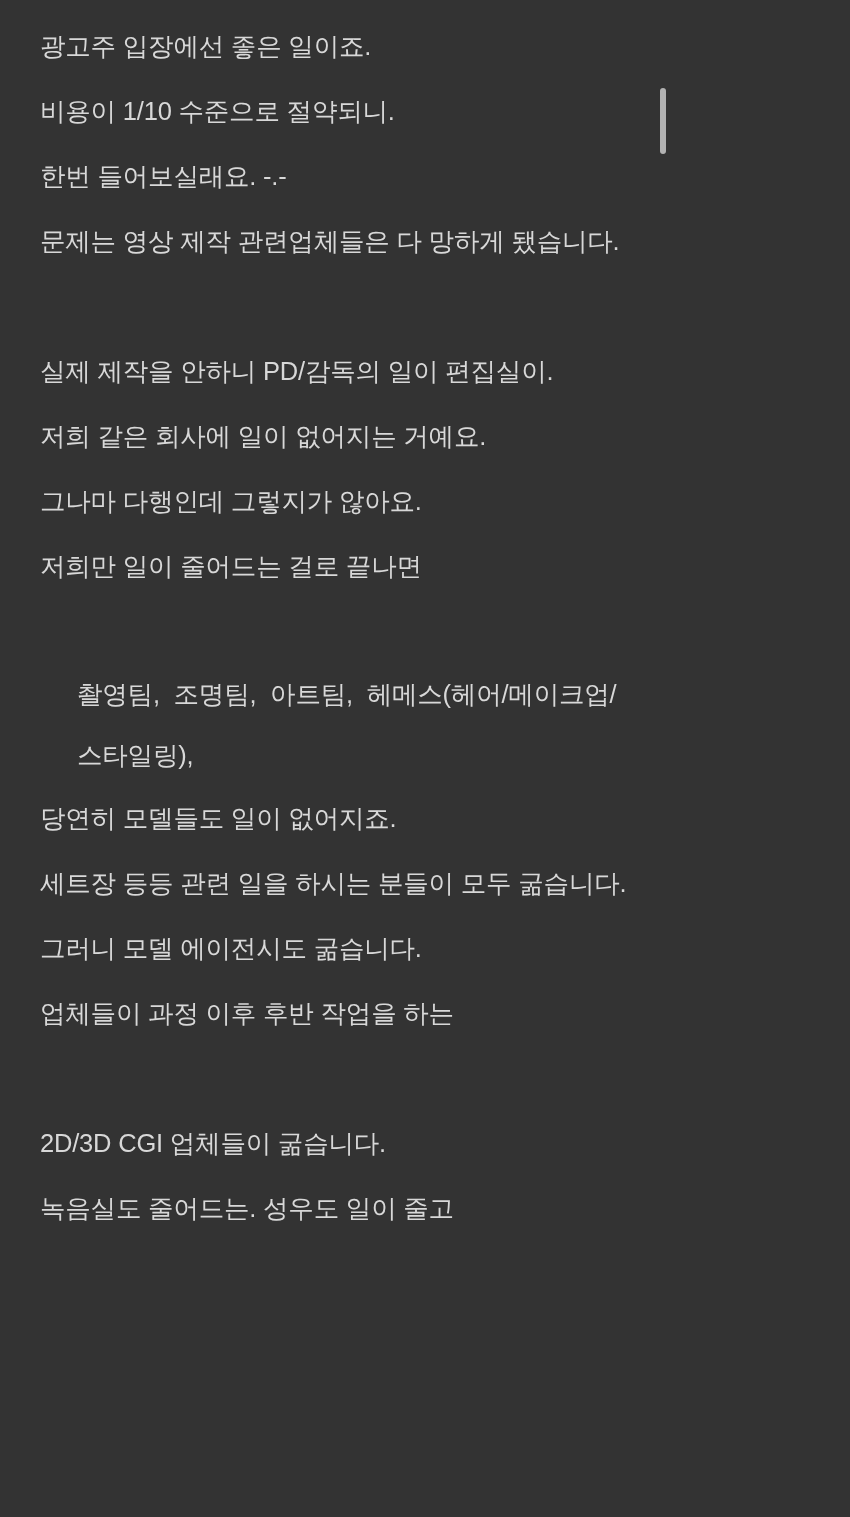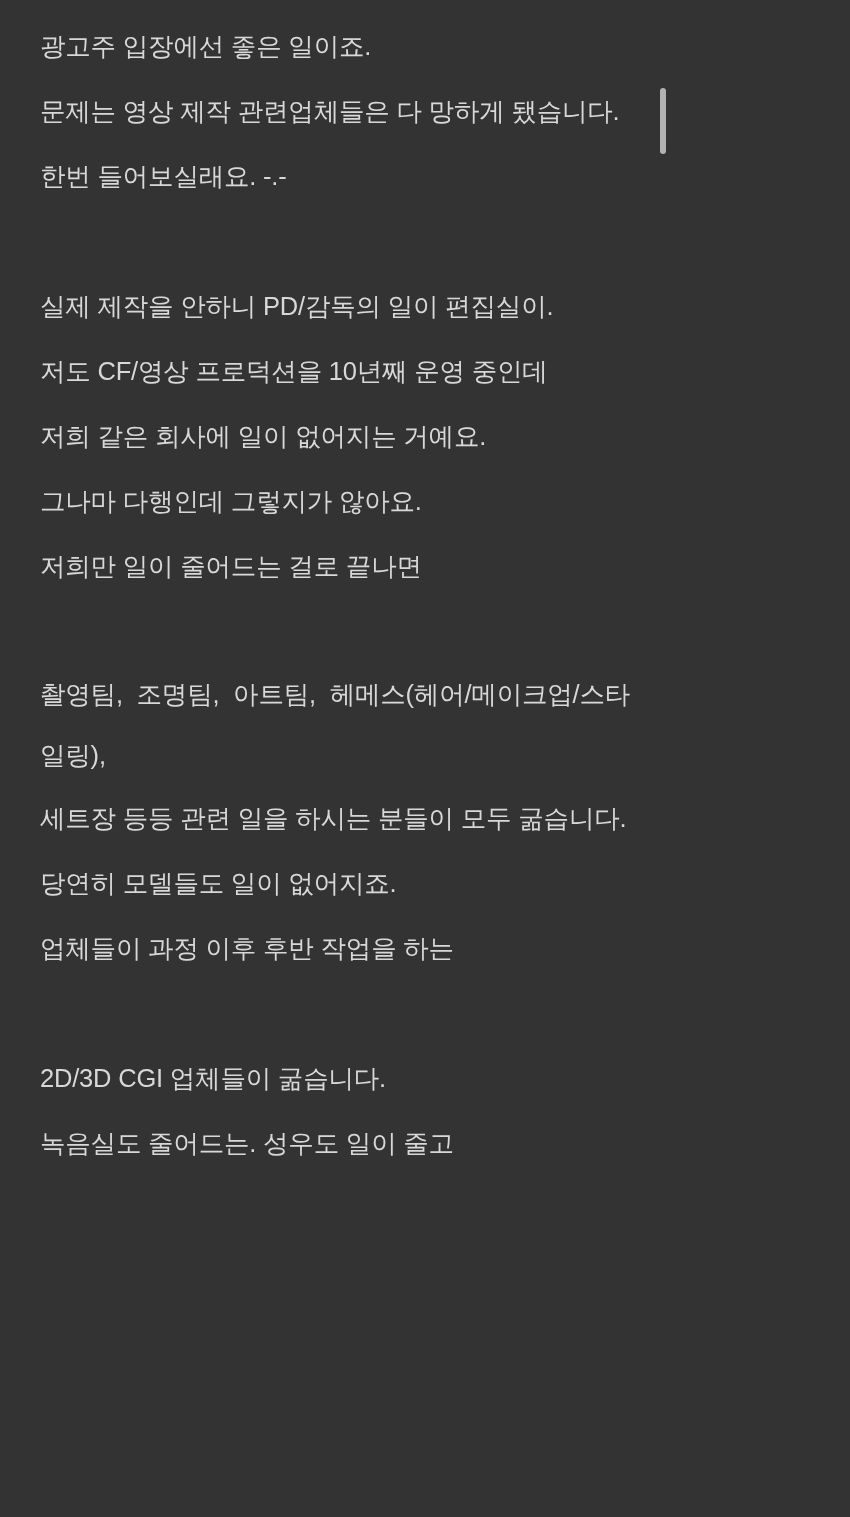--- a/index.html
+++ b/index.html
@@ -33,20 +33,21 @@
     letter-spacing: -0.2px;
     white-space: pre-wrap;
     word-break: break-word;
   }
   .line.blank {
     line-height: 65px;
     height: 65px;
   }
   .line.wrapped {
     line-height: 61px;
+    margin-left: 37px;
   }
   
   #scrollbar-track {
     position: absolute;
     top: 0;
     right: 3px;
     width: 6px;
     height: 1517px;
     background: transparent;
   }
@@ -61,40 +62,41 @@
     opacity: 0.85;
   }
 </style>
 </head>
 <body>
 
 <div id="page">
 
   <div class="para">
     <div class="line">광고주 입장에선 좋은 일이죠.</div>
+    <div class="line">비용이 1/10 수준으로 절약되니.</div>
+    <div class="line">한번 들어보실래요. -.-</div>
     <div class="line">문제는 영상 제작 관련업체들은 다 망하게 됐습니다.</div>
-    <div class="line">한번 들어보실래요. -.-</div>
   </div>
 
   <div class="line blank"></div>
 
   <div class="para">
     <div class="line">실제 제작을 안하니 PD/감독의 일이 편집실이.</div>
-    <div class="line">저도 CF/영상 프로덕션을 10년째 운영 중인데</div>
     <div class="line">저희 같은 회사에 일이 없어지는 거예요.</div>
     <div class="line">그나마 다행인데 그렇지가 않아요.</div>
     <div class="line">저희만 일이 줄어드는 걸로 끝나면</div>
   </div>
 
   <div class="line blank"></div>
 
   <div class="para">
     <div class="line wrapped">촬영팀,  조명팀,  아트팀,  헤메스(헤어/메이크업/스타일링),</div>
+    <div class="line">당연히 모델들도 일이 없어지죠.</div>
     <div class="line">세트장 등등 관련 일을 하시는 분들이 모두 굶습니다.</div>
-    <div class="line">당연히 모델들도 일이 없어지죠.</div>
+    <div class="line">그러니 모델 에이전시도 굶습니다.</div>
     <div class="line">업체들이 과정 이후 후반 작업을 하는</div>
   </div>
 
   <div class="line blank"></div>
 
   <div class="para">
     <div class="line">2D/3D CGI 업체들이 굶습니다.</div>
     <div class="line">녹음실도 줄어드는. 성우도 일이 줄고</div>
   </div>
 

